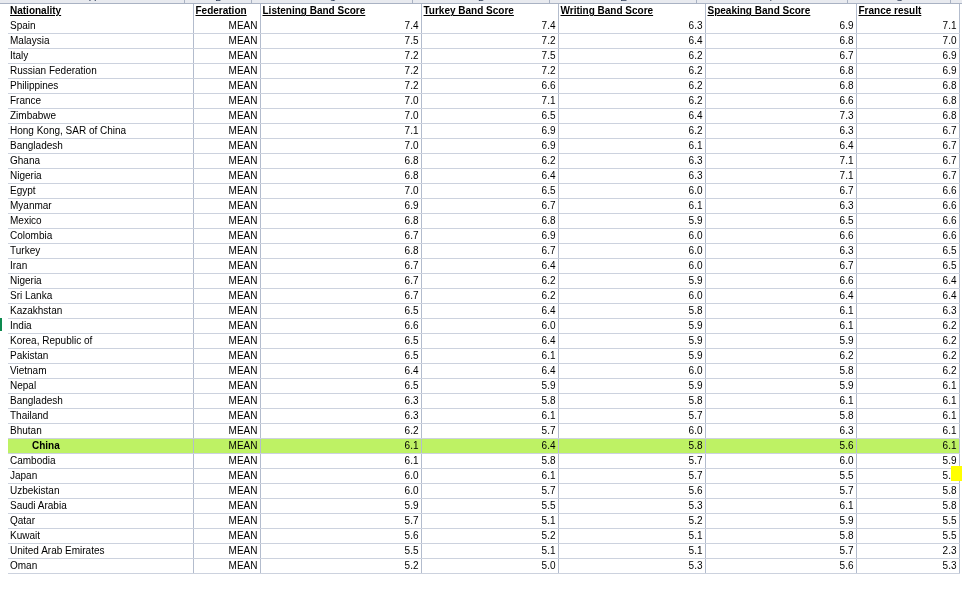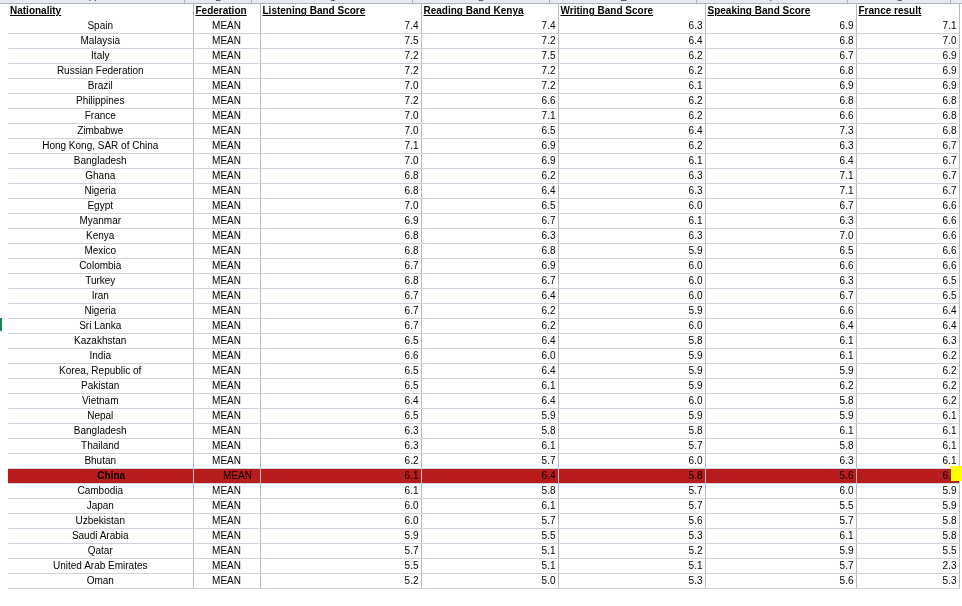--- a/index.html
+++ b/index.html
@@ -95,35 +95,35 @@
   }
   tr.hdr th span.hl {
     text-decoration: underline;
     font-weight: bold;
   }
   
 
   
   td.nat {
     font-weight: bold;
-    text-align: center;
+    text-align: left;
   }
   td.stat {
-    text-align: center;
+    text-align: right;
     font-weight: normal;
   }
   td.num {
     text-align: right;
     font-weight: normal;
     padding-right: 6px;
   }
 
   
   tr.hi td {
-    background: #b91c1c;
+    background: #bef264;
     padding-left: 24px;
   }
   tr.hi td.nat {
     font-weight: bold;
   }
 
   
   #hi-bleed {
     position: absolute;
     left: 951px;
@@ -183,21 +183,21 @@
       <col class="c-rea">
         <col class="c-wri">
         <col class="c-spe">
         <col class="c-ovr">
     </colgroup>
     <thead>
       <tr class="hdr">
         <th><span class="hl">Nationality</span></th>
         <th><span class="hl">Federation</span></th>
         <th><span class="hl">Listening Band Score</span></th>
-        <th><span class="hl">Reading Band Kenya</span></th>
+        <th><span class="hl">Turkey Band Score</span></th>
         <th><span class="hl">Writing Band Score</span></th>
         <th><span class="hl">Speaking Band Score</span></th>
         <th><span class="hl">France result</span></th>
       </tr>
     </thead>
     <tbody id="grid-body">
         <tr>
           <td class="nat">Spain</td>
           <td class="stat">MEAN</td>
           <td class="num">7.4</td>
@@ -227,29 +227,20 @@
         <tr>
           <td class="nat">Russian Federation</td>
           <td class="stat">MEAN</td>
           <td class="num">7.2</td>
           <td class="num">7.2</td>
           <td class="num">6.2</td>
           <td class="num">6.8</td>
           <td class="num">6.9</td>
         </tr>
         <tr>
-          <td class="nat">Brazil</td>
-          <td class="stat">MEAN</td>
-          <td class="num">7.0</td>
-          <td class="num">7.2</td>
-          <td class="num">6.1</td>
-          <td class="num">6.9</td>
-          <td class="num">6.9</td>
-        </tr>
-        <tr>
           <td class="nat">Philippines</td>
           <td class="stat">MEAN</td>
           <td class="num">7.2</td>
           <td class="num">6.6</td>
           <td class="num">6.2</td>
           <td class="num">6.8</td>
           <td class="num">6.8</td>
         </tr>
         <tr>
           <td class="nat">France</td>
@@ -317,29 +308,20 @@
         <tr>
           <td class="nat">Myanmar</td>
           <td class="stat">MEAN</td>
           <td class="num">6.9</td>
           <td class="num">6.7</td>
           <td class="num">6.1</td>
           <td class="num">6.3</td>
           <td class="num">6.6</td>
         </tr>
         <tr>
-          <td class="nat">Kenya</td>
-          <td class="stat">MEAN</td>
-          <td class="num">6.8</td>
-          <td class="num">6.3</td>
-          <td class="num">6.3</td>
-          <td class="num">7.0</td>
-          <td class="num">6.6</td>
-        </tr>
-        <tr>
           <td class="nat">Mexico</td>
           <td class="stat">MEAN</td>
           <td class="num">6.8</td>
           <td class="num">6.8</td>
           <td class="num">5.9</td>
           <td class="num">6.5</td>
           <td class="num">6.6</td>
         </tr>
         <tr>
           <td class="nat">Colombia</td>
@@ -512,20 +494,29 @@
           <td class="num">6.1</td>
           <td class="num">5.8</td>
         </tr>
         <tr>
           <td class="nat">Qatar</td>
           <td class="stat">MEAN</td>
           <td class="num">5.7</td>
           <td class="num">5.1</td>
           <td class="num">5.2</td>
           <td class="num">5.9</td>
+          <td class="num">5.5</td>
+        </tr>
+        <tr>
+          <td class="nat">Kuwait</td>
+          <td class="stat">MEAN</td>
+          <td class="num">5.6</td>
+          <td class="num">5.2</td>
+          <td class="num">5.1</td>
+          <td class="num">5.8</td>
           <td class="num">5.5</td>
         </tr>
         <tr>
           <td class="nat">United Arab Emirates</td>
           <td class="stat">MEAN</td>
           <td class="num">5.5</td>
           <td class="num">5.1</td>
           <td class="num">5.1</td>
           <td class="num">5.7</td>
           <td class="num">2.3</td>

